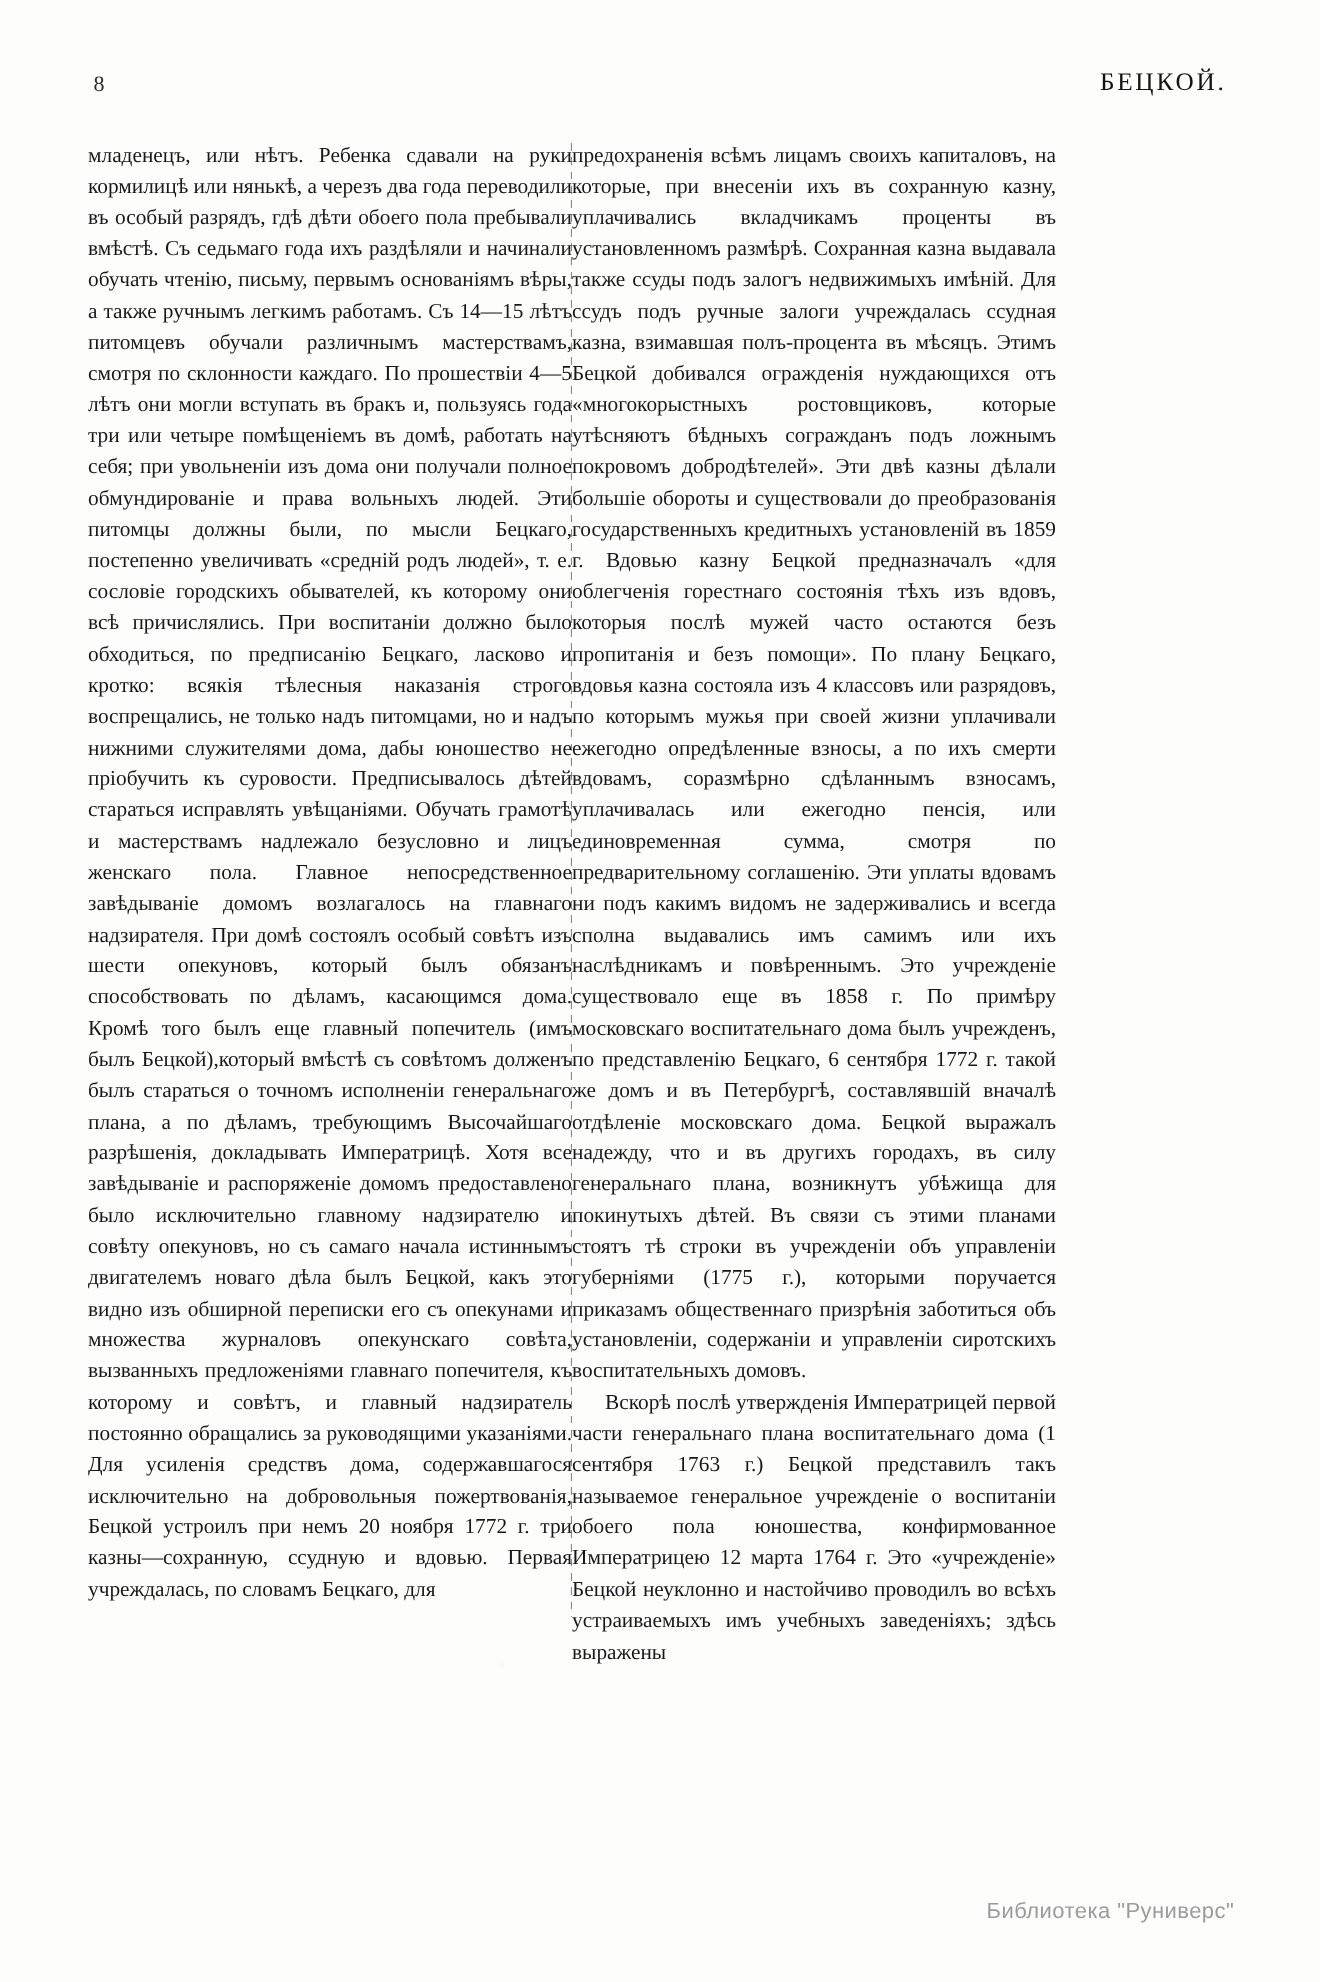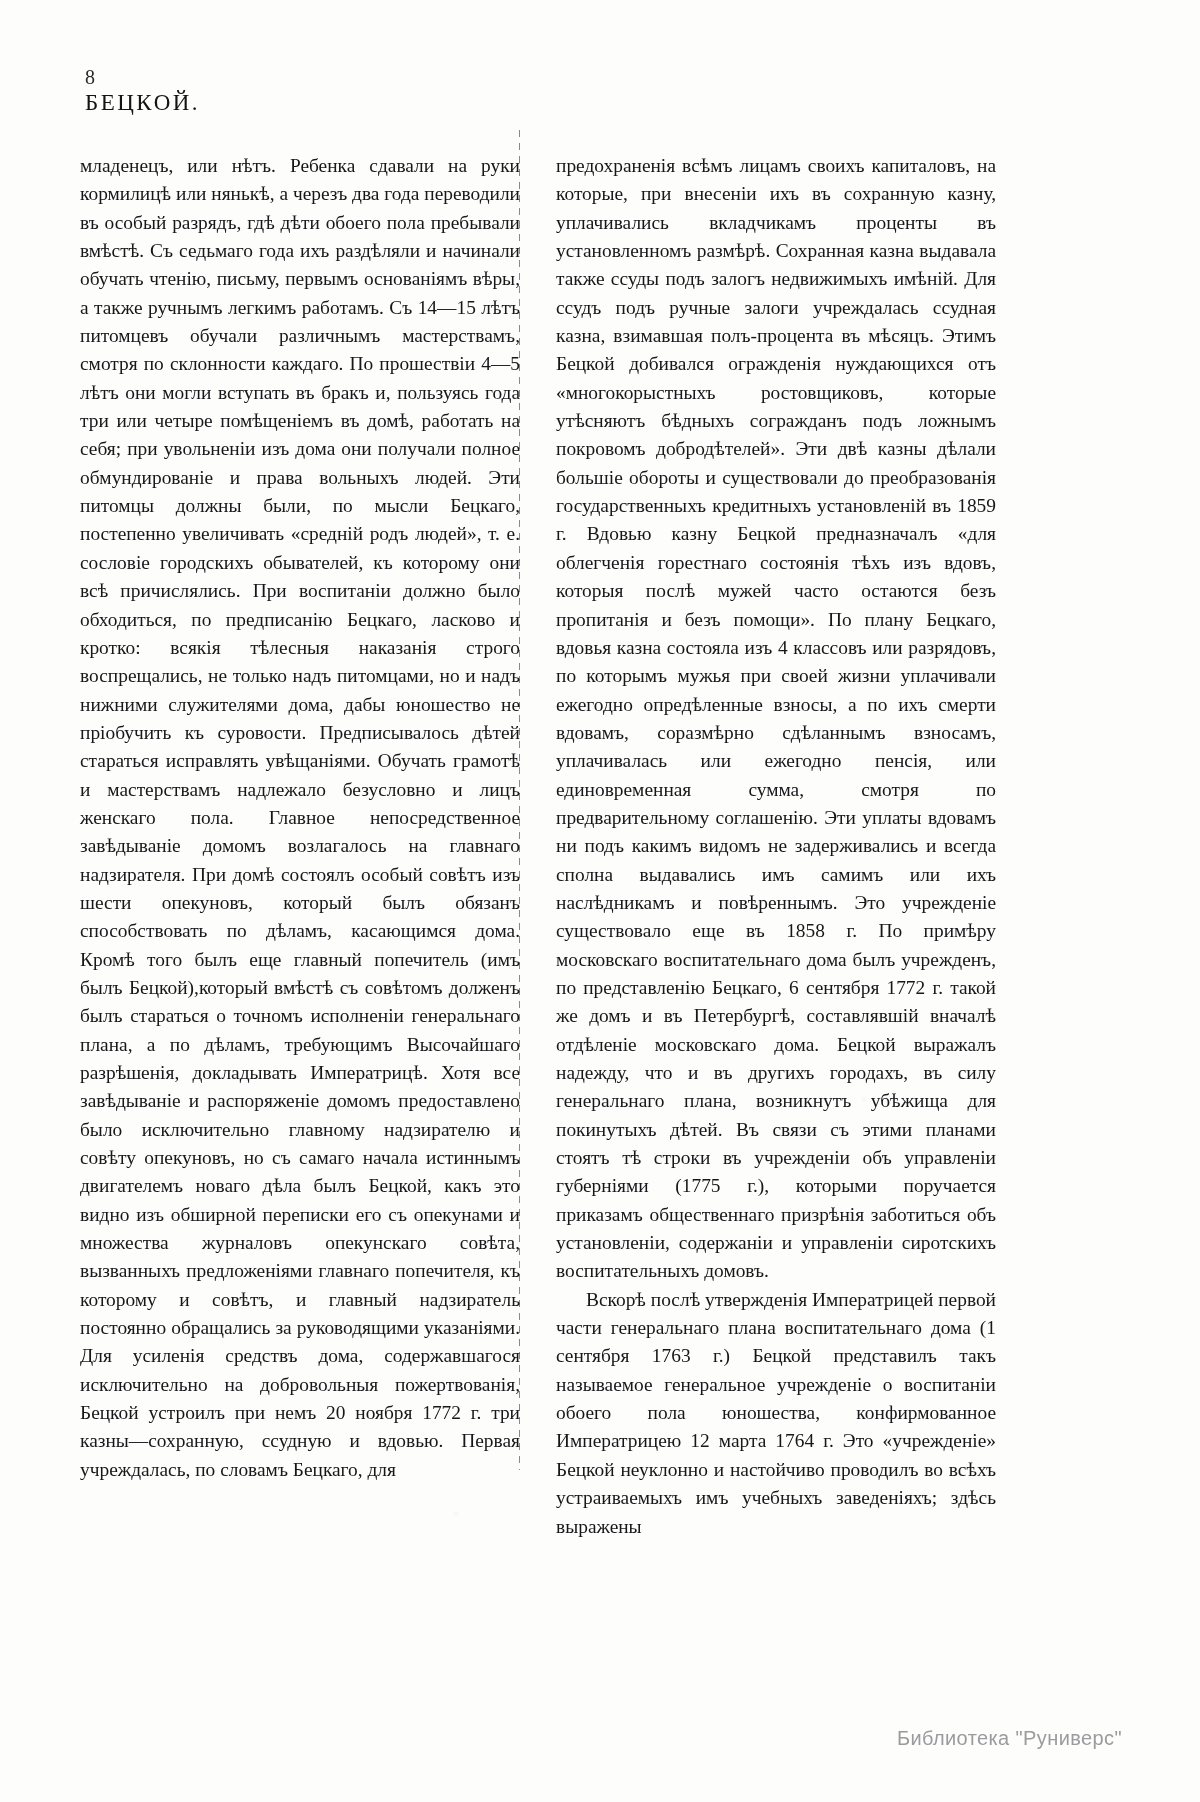--- a/index.html
+++ b/index.html
@@ -47,35 +47,32 @@
     top: 4px;
     font-size: 20px;
     letter-spacing: 1px;
     color: #2b2b2e;
   }
   .running-title {
     position: absolute;
     left: 0;
     right: 0;
     top: 0;
-    text-align: left;
+    text-align: right;
     font-size: 23px;
     letter-spacing: 2.5px;
     color: #141417;
-    margin-top: 28px;
   }
 
   .columns {
     position: absolute;
     top: 128px;
     left: 80px;
     width: 1040px;
     display: flex;
-    gap: 36px;
-    margin-top: 24px;
   }
   .col {
     width: 440px;
     font-size: 19.4px;
     line-height: 28.35px;
     text-align: justify;
     text-justify: inter-word;
     color: #17171b;
     -webkit-hyphens: none;
     hyphens: none;

